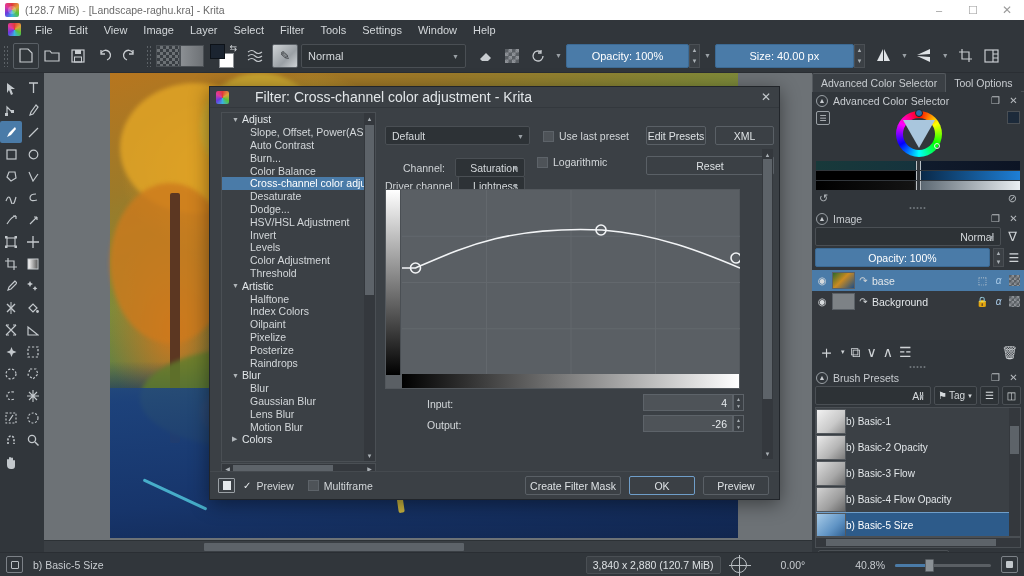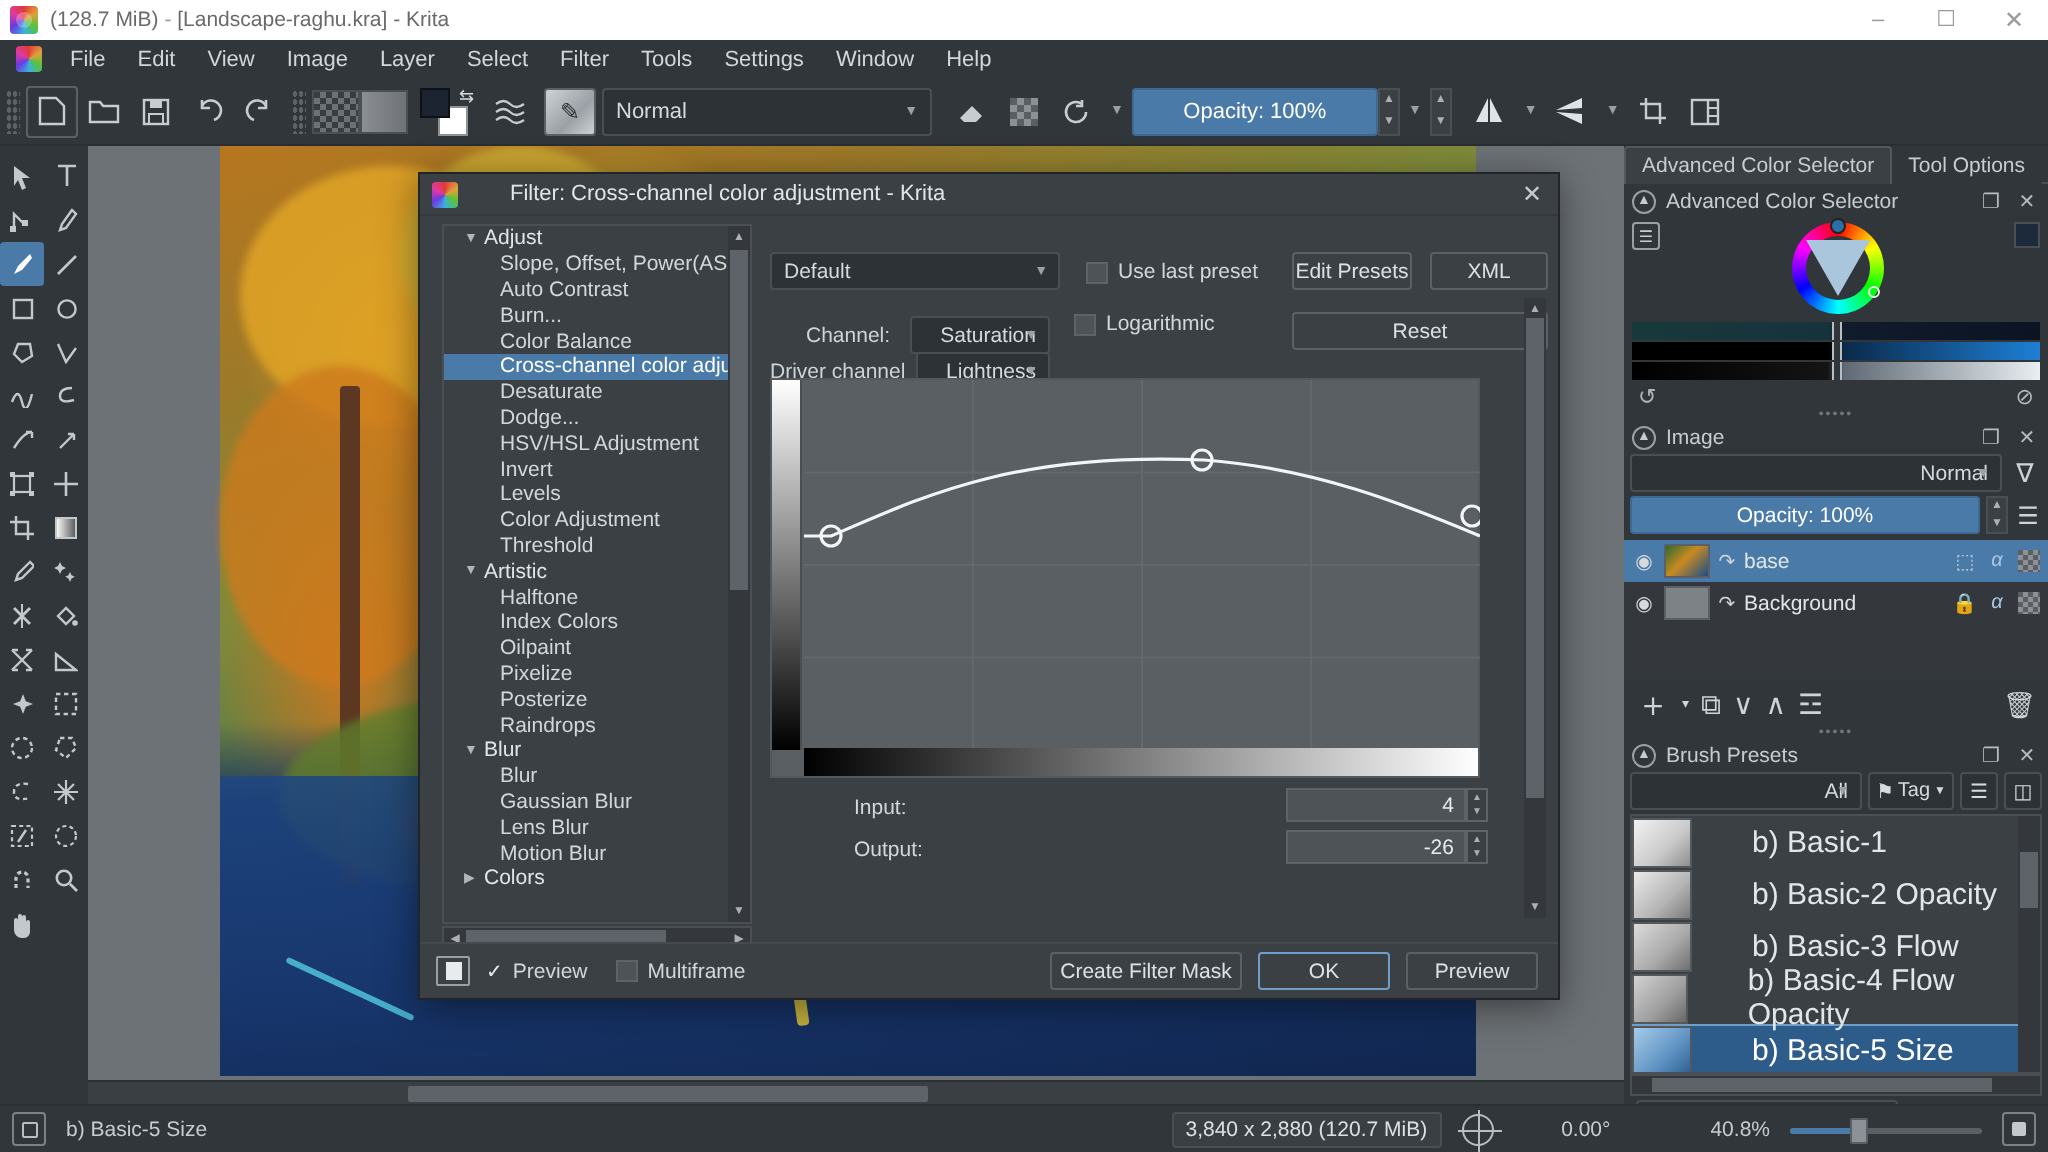--- a/index.html
+++ b/index.html
@@ -193,21 +193,21 @@
   
   .bprow{ display:flex; align-items:center; gap:3px; padding:0 3px; }
   .tagbtn{ height:19px; min-width:42px; background:#2d3236;border:1px solid #4a4f54;border-radius:2px;
     display:flex;align-items:center;justify-content:center;gap:2px;font-size:10px;color:#d6dadd;padding:0 3px;}
   .iconbtn{ width:19px;height:19px;background:#2d3236;border:1px solid #4a4f54;border-radius:2px;
     display:flex;align-items:center;justify-content:center;font-size:10px;color:#d6dadd;}
   .presetlist{ background:#3b4045; border:1px solid #4a4f54; height:130px; position:relative; overflow:hidden;}
   .presetrow{ height:26px; display:flex; align-items:center; }
   .presetrow.sel{ background:#2d5b8a; border-top:1px solid #6f9ec9; border-bottom:1px solid #6f9ec9;}
   .presetthumb{ width:30px;height:25px;border:1px solid #53585d; }
-  .presetname{ margin-left:30px; font-size:15px; color:#e2e6e9; }
+  .presetname{ font-size:10px; color:#e2e6e9; }
   .presetrow.sel .presetname{ color:#ffffff; }
   .presetscroll{ position:absolute; right:0; top:0; width:11px; bottom:0; background:#34383d;}
   .presetscroll .th{ position:absolute; left:1px; top:18px; width:9px; height:28px; background:#5d6369;}
   .presethscroll{ height:11px; background:#34383d; border:1px solid #4a4f54; position:relative; }
   .presethscroll .th{ position:absolute; left:10px; top:1px; width:170px; height:7px; background:#5d6369;}
   .searchrow{ display:flex; align-items:center; gap:4px; padding:2px 3px 0 3px; }
   .searchbox{ flex:1; height:18px; background:#2d3236;border:1px solid #4a4f54;border-radius:2px;
     display:flex;align-items:center;padding:0 5px;font-size:10.5px;color:#8d9196;}
   .filtertag{ display:flex;align-items:center;gap:3px;font-size:10.5px;color:#d6dadd;}
   .tick{ color:#e6eaed; font-size:10px; }
@@ -236,21 +236,21 @@
   
   .dialog{
     position:absolute; left:209px; top:86px; width:571px; height:414px;
     background:#3b4045; border:1px solid #21252a;
     box-shadow:0 4px 18px rgba(0,0,0,.45);
   }
   .dlg-title{ height:21px; background:#3b4045; display:flex; align-items:center; padding:0 6px; gap:6px;
     border-bottom:1px solid #33383d; }
   .dlg-title .ic{ width:13px;height:13px;border-radius:2px;
     background:conic-gradient(#e03a3a,#e0a13a,#57c23a,#3ab2e0,#6a3ae0,#e03a9e,#e03a3a);}
-  .dlg-title .t{ flex:1; font-size:11px; color:#e2e6e9;padding-left:20px; }
+  .dlg-title .t{ flex:1; font-size:14px; color:#e2e6e9;padding-left:20px; }
   .dlg-title .x{ color:#c4c9cd; font-size:12px; padding:0 2px; }
   .dlg-body{ position:absolute; left:0; top:21px; right:0; bottom:0; }
 
   .flist{
     position:absolute; left:11px; top:4px; width:155px; height:350px;
     background:#3b4045; border:1px solid #4a4f54; overflow:hidden;
   }
   .flist .itm{ height:12.8px; font-size:10.5px; color:#d3d7da; padding-left:28px; display:flex; align-items:center; white-space:nowrap;}
   .flist .grp{ padding-left:10px; color:#e2e6e9; }
   .flist .grp .tri{ display:inline-block; width:10px; font-size:7px; color:#b0b5b9; }
@@ -403,20 +403,23 @@
     </div>
     <div class="minicaret">▼</div>
     <div class="slider-field" style="width:123px">
       <span>Opacity: 100%</span>
     </div>
     <div class="spin">
         <span>▲</span>
         <span>▼</span>
       </div>
     <div class="minicaret">▼</div>
+    <div class="slider-field" style="width:139px">
+      <span>Size: 40.00 px</span>
+    </div>
     <div class="spin">
         <span>▲</span>
         <span>▼</span>
       </div>
     <div style="width:6px"></div>
     <div class="tbtn">
       <svg width="17" height="15" viewBox="0 0 17 15">
           <path d="M8 1L2 13h6z" fill="#dfe3e6"></path>
           <path d="M9 1l6 12H9z" fill="#dfe3e6"></path>
         </svg>

